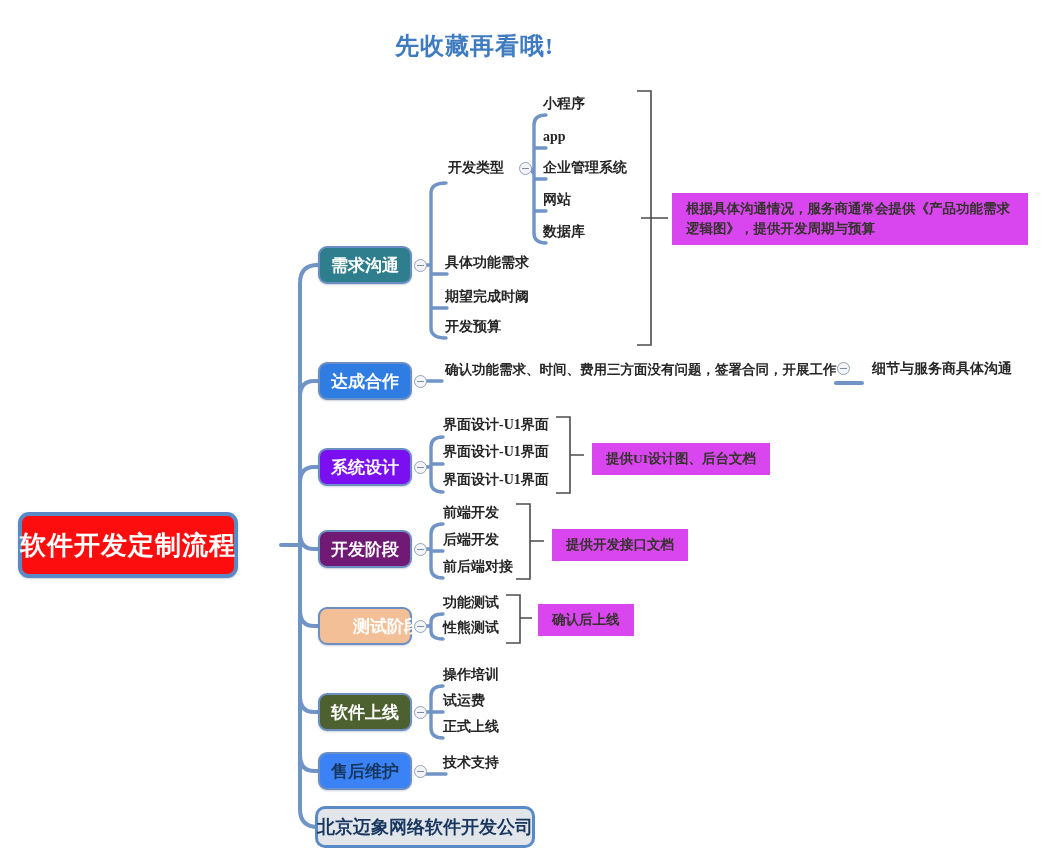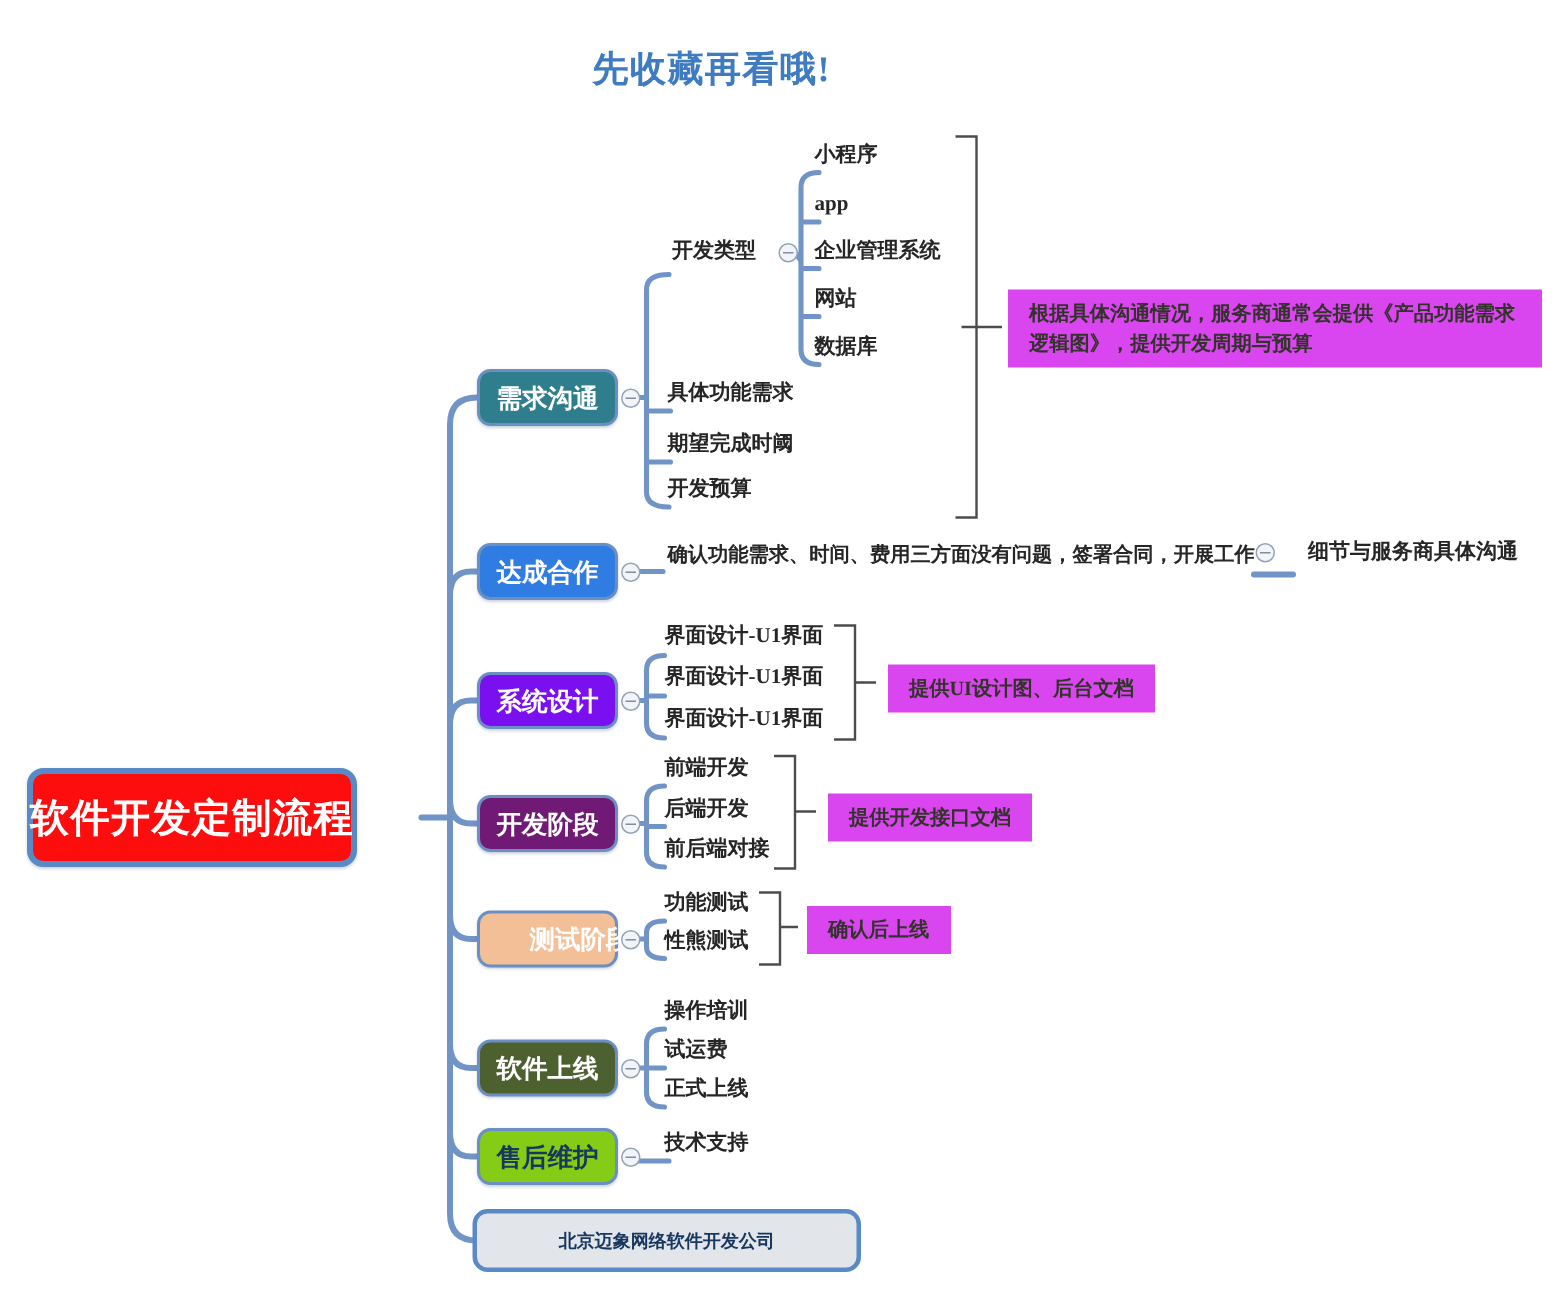--- a/index.html
+++ b/index.html
@@ -21,24 +21,24 @@
     left:18px;top:512px;width:220px;height:66px;background:#fd0d0d;border:4px solid #5a8ac6;
     border-radius:11px;color:#ffffff;font-size:26px;letter-spacing:1px;
   }
   .branch{left:318px;width:94px;height:38px;font-size:17px;color:#ffffff;}
   .b0{top:246px;background:#2f7e8e;}
   .b1{top:362px;background:#2f7ce2;}
   .b2{top:448px;background:#7a10f0;}
   .b3{top:530px;background:#701a75;}
   .b4{top:607px;background:#f2bf97;padding-left:44px;}
   .b5{top:693px;background:#4d6030;}
-  .b6{top:752px;background:#84cc16;color:#17375e;}
+  .b6{top:752px;background:#3b82f6;color:#17375e;}
   .company{
-    left:315px;top:806px;width:259px;height:42px;background:#e2e5ea;border:3px solid #5a8ac6;
-    border-radius:10px;color:#17375e;font-size:12px;font-weight:bold;
+    left:315px;top:806px;width:220px;height:42px;background:#e2e5ea;border:3px solid #5a8ac6;
+    border-radius:10px;color:#17375e;font-size:18px;font-weight:bold;
     display:flex;align-items:center;justify-content:center;position:absolute;white-space:nowrap;
     box-sizing:border-box;
   }
   .item{
     position:absolute;font-size:14px;line-height:20px;font-weight:bold;color:#262626;
     white-space:nowrap;
   }
   .note{
     position:absolute;background:#d946ef;border-radius:0;color:#33332b;font-weight:bold;
     font-size:13.5px;line-height:20px;padding:6px 14px;box-sizing:border-box;

